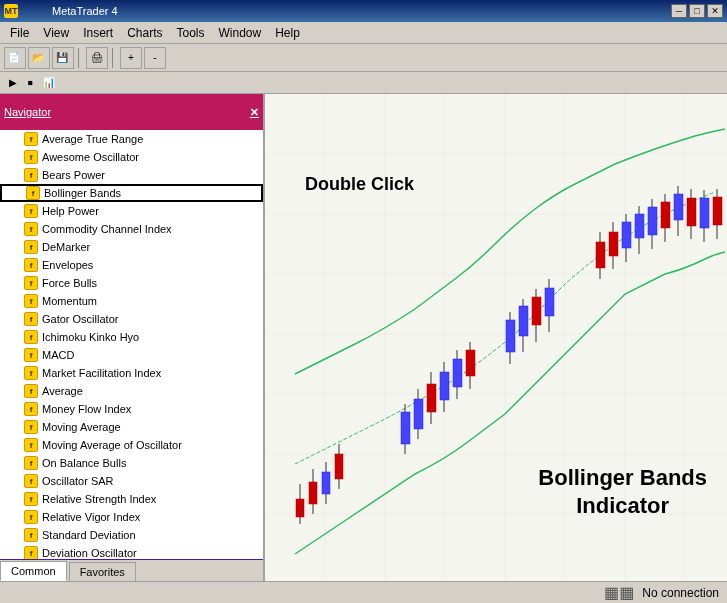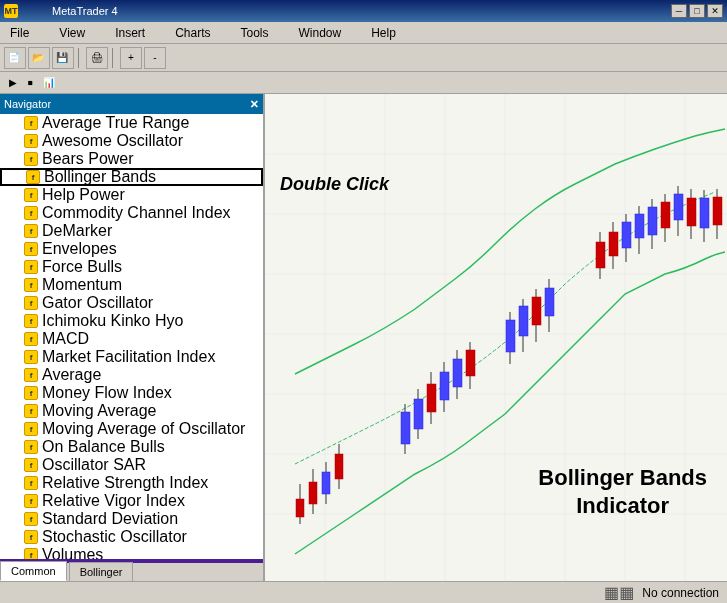--- a/index.html
+++ b/index.html
@@ -61,21 +61,21 @@
     }
     .title-btn.close { background: #d4d0c8; }
 
     
     .menu-bar {
       height: 22px;
       background: #d4d0c8;
       display: flex;
       align-items: center;
       padding: 0 4px;
-      gap: 18px;
+      gap: 2px;
       border-bottom: 1px solid #a0a0a0;
     }
     .menu-item {
       padding: 2px 6px;
       font-size: 12px;
       cursor: pointer;
       color: #000;
     }
 
     
@@ -109,28 +109,29 @@
     
     .navigator {
       width: 265px;
       background: #ffffff;
       border-right: 2px solid #a0a0a0;
       display: flex;
       flex-direction: column;
       flex-shrink: 0;
     }
     .navigator-header {
-      height: 20px;
-      background: #0369a1;
+      height: 36px;
+      background: #be185d;
       color: white;
       display: flex;
       align-items: center;
       justify-content: space-between;
       padding: 0 4px;
       font-size: 11px;
+      text-decoration: underline;
     }
     .navigator-close {
       cursor: pointer;
       font-size: 11px;
       font-weight: bold;
     }
     .nav-list {
       flex: 1;
       overflow-y: auto;
       overflow-x: hidden;
@@ -156,36 +157,36 @@
       display: flex;
       align-items: center;
       justify-content: center;
       font-size: 8px;
       margin-right: 4px;
       flex-shrink: 0;
       color: #333;
       font-weight: bold;
     }
     .nav-label {
-      font-size: 16px;
+      font-size: 11px;
       color: #000;
     }
 
     
     .nav-list::-webkit-scrollbar { width: 14px; }
     .nav-list::-webkit-scrollbar-track { background: #f0f0f0; }
     .nav-list::-webkit-scrollbar-thumb { background: #c0c0c0; border: 1px solid #a0a0a0; }
 
     
     .nav-tabs {
       height: 22px;
       background: #d4d0c8;
       display: flex;
       align-items: flex-end;
-      border-top: 4px solid #4c1d95;
+      border-top: 1px solid #4c1d95;
     }
     .nav-tab {
       padding: 3px 10px;
       font-size: 11px;
       background: #d4d0c8;
       border: 1px solid #a0a0a0;
       border-bottom: none;
       cursor: pointer;
       margin-right: 2px;
     }
@@ -205,26 +206,25 @@
     
     .chart-svg {
       width: 100%;
       height: 100%;
     }
 
     
     .double-click-label {
       position: absolute;
       top: 80px;
-      left: 15px;
+      left: 40px;
       font-size: 18px;
       font-weight: bold;
       color: #000000;
       background: transparent;
-      font-style: italic;
     }
 
     
     .bb-label {
       position: absolute;
       bottom: 60px;
       right: 20px;
       font-size: 22px;
       font-weight: bold;
       color: #000000;
@@ -407,30 +407,30 @@
         <div class="nav-item">
           <div class="nav-icon">f</div>
           <span class="nav-label">Relative Vigor Index</span>
         </div>
         <div class="nav-item">
           <div class="nav-icon">f</div>
           <span class="nav-label">Standard Deviation</span>
         </div>
         <div class="nav-item">
           <div class="nav-icon">f</div>
-          <span class="nav-label">Stochastic Oscillator</span>
+          <span class="nav-label">Deviation Oscillator</span>
         </div>
         <div class="nav-item">
           <div class="nav-icon">f</div>
           <span class="nav-label">Volumes</span>
         </div>
       </div>
     <div class="nav-tabs">
       <div class="nav-tab active">Common</div>
-      <div class="nav-tab">Bollinger</div>
+      <div class="nav-tab">Favorites</div>
     </div>
   </div>
 
   <div class="chart-area">
     <svg class="chart-svg" viewBox="0 0 462 487" preserveAspectRatio="none">
 
       <rect width="462" height="487" fill="#f5f5f0"></rect>
 
       <g stroke="#e0e0e0" stroke-width="0.5">
         <line x1="0" y1="60" x2="462" y2="60"></line>

